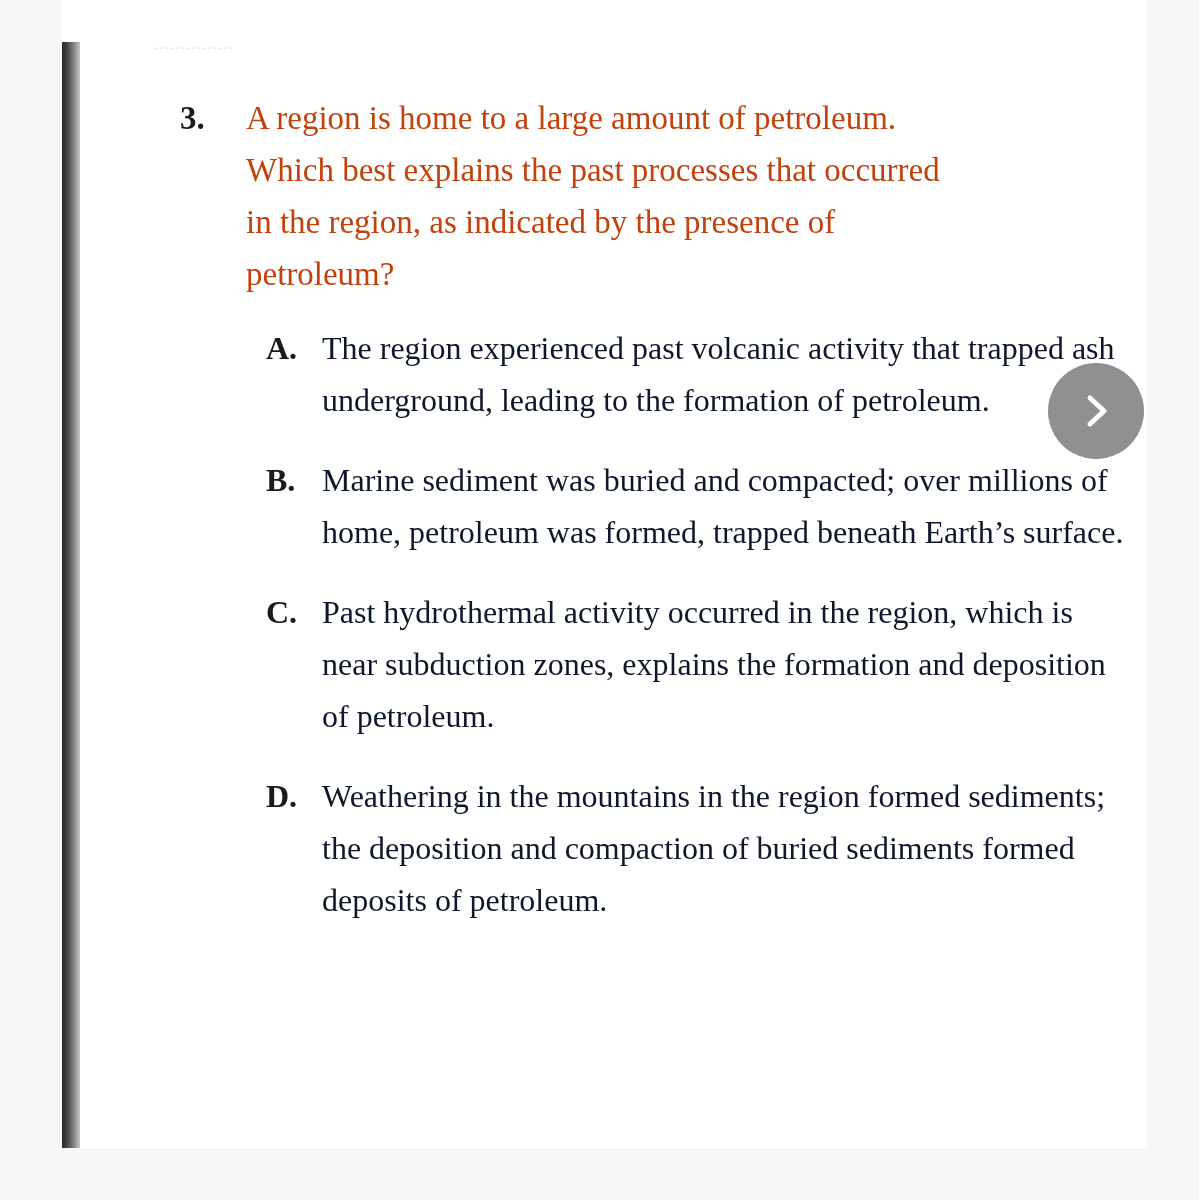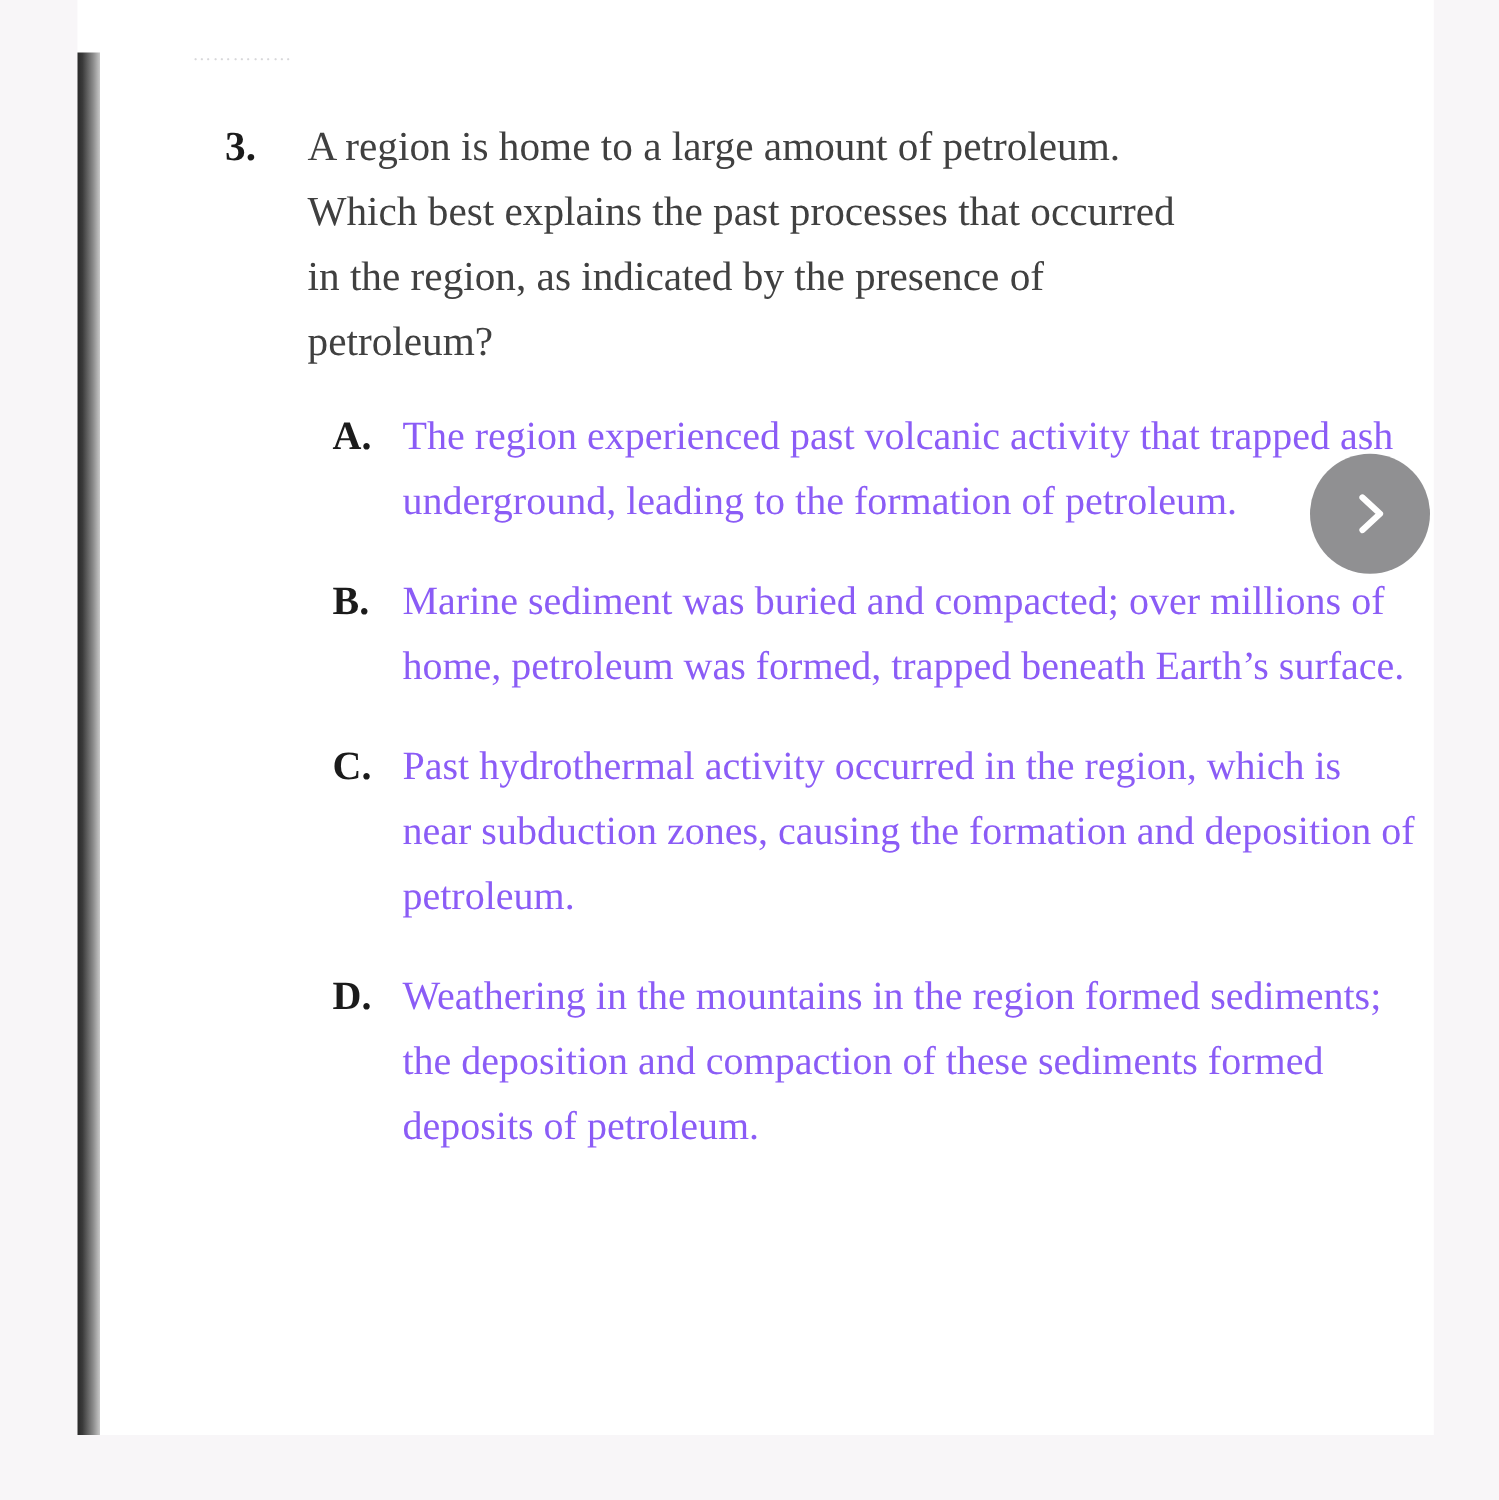--- a/index.html
+++ b/index.html
@@ -75,21 +75,21 @@
     flex: 0 0 66px;
     font-weight: bold;
     font-size: 33px;
     line-height: 52px;
     color: #1b1b1b;
   }
   .q-stem {
     flex: 1 1 auto;
     font-size: 33px;
     line-height: 52px;
-    color: #404040;
+    color: #c2410c;
     max-width: 720px;
   }
 
   .choices {
     margin-top: 22px;
     padding-left: 86px;
   }
   .choice {
     display: flex;
     align-items: flex-start;
@@ -100,21 +100,21 @@
     width: 56px;
     font-weight: bold;
     font-size: 32px;
     line-height: 52px;
     color: #1b1b1b;
   }
   .choice-text {
     flex: 1 1 auto;
     font-size: 32px;
     line-height: 52px;
-    color: #8b5cf6;
+    color: #0f172a;
     max-width: 810px;
   }
 
   
   .next-button {
     position: absolute;
     left: 1048px;
     top: 363px;
     width: 96px;
     height: 96px;
@@ -181,26 +181,26 @@
           <div class="choice-text">The region experienced past volcanic activity that trapped ash underground, leading to the formation of petroleum.</div>
         </div>
 
         <div class="choice">
           <div class="choice-letter">B.</div>
           <div class="choice-text">Marine sediment was buried and compacted; over millions of home, petroleum was formed, trapped beneath Earth’s surface.</div>
         </div>
 
         <div class="choice">
           <div class="choice-letter">C.</div>
-          <div class="choice-text">Past hydrothermal activity occurred in the region, which is near subduction zones, causing the formation and deposition of petroleum.</div>
+          <div class="choice-text">Past hydrothermal activity occurred in the region, which is near subduction zones, explains the formation and deposition of petroleum.</div>
         </div>
 
         <div class="choice">
           <div class="choice-letter">D.</div>
-          <div class="choice-text">Weathering in the mountains in the region formed sediments; the deposition and compaction of these sediments formed deposits of petroleum.</div>
+          <div class="choice-text">Weathering in the mountains in the region formed sediments; the deposition and compaction of buried sediments formed deposits of petroleum.</div>
         </div>
 
       </div>
     </div>
   </div>
 
   <div class="binding-strip"></div>
 
   <div class="next-button">
     <span>

